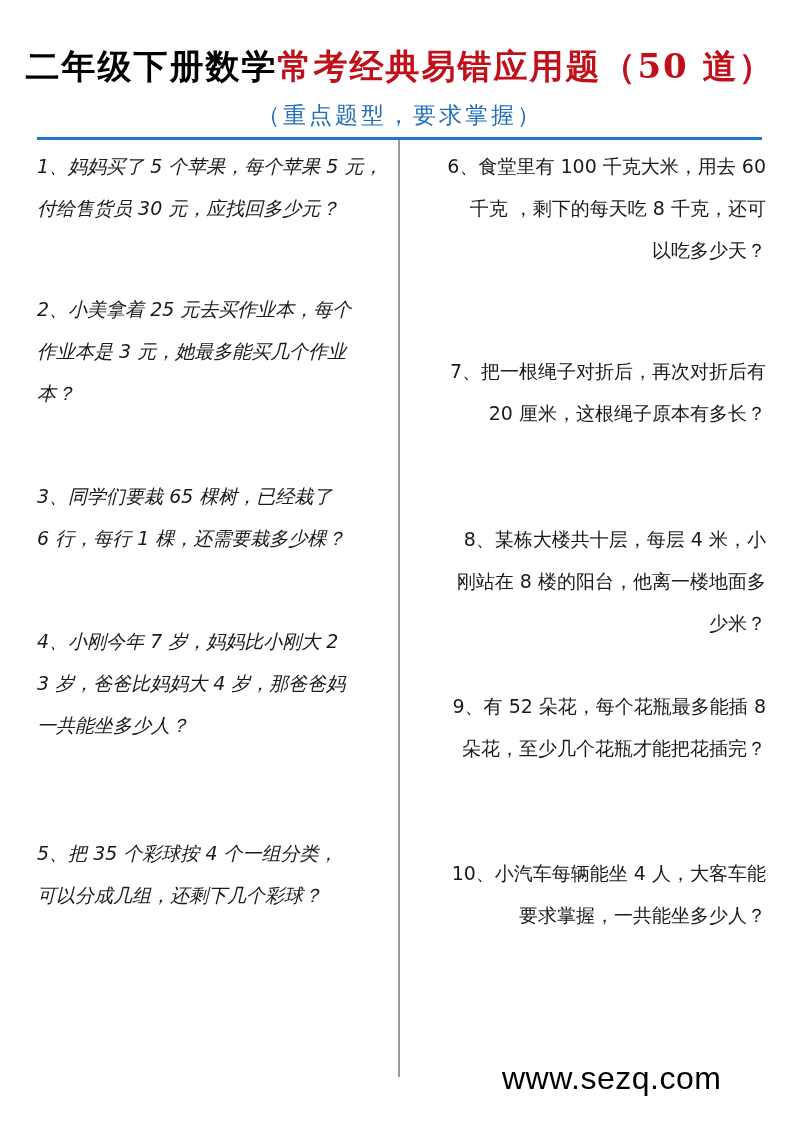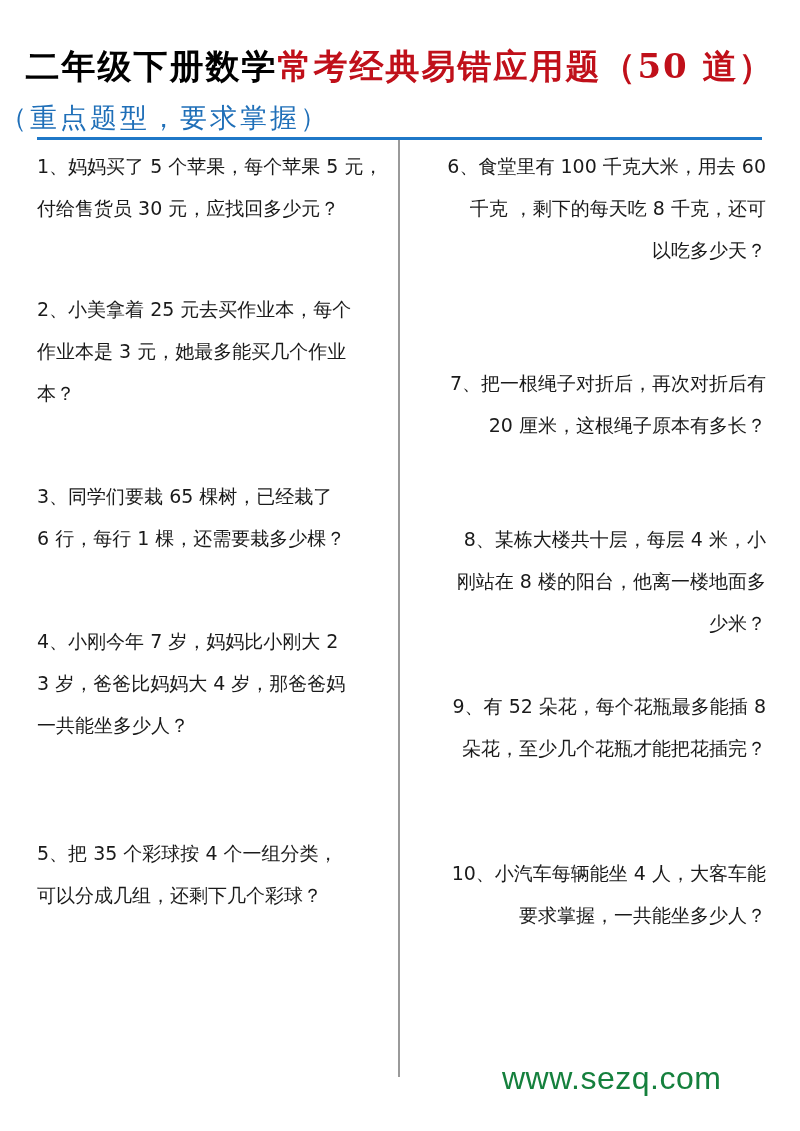--- a/index.html
+++ b/index.html
@@ -3,30 +3,30 @@
 <meta charset="utf-8">
 <style>
   html, body { margin: 0; padding: 0; background: #ffffff; }
   body { width: 800px; height: 1131px; position: relative; overflow: hidden;
          font-family: "DejaVu Sans", "Liberation Sans", sans-serif; color: #1a1a1a; }
   .title { position: absolute; left: 0; width: 800px; top: 44px; text-align: center;
            font-size: 34px; font-weight: bold; letter-spacing: 2px; white-space: nowrap;
            font-family: "DejaVu Serif", "Liberation Serif", serif; }
   .title .black { color: #000000; }
   .title .red { color: #c0101a; }
-  .subtitle { position: absolute; left: 0; width: 800px; top: 100px; text-align: left;
-              font-size: 27px; color: #1f6fb8; letter-spacing: 3px;
+  .subtitle { position: absolute; left: 0; width: 800px; top: 100px; text-align: center;
+              font-size: 23px; color: #1f6fb8; letter-spacing: 3px;
               font-family: "DejaVu Serif", "Liberation Serif", serif; }
   .rule { position: absolute; left: 37px; width: 725px; top: 137px; height: 3px; background: #1f78c8; }
   .divider { position: absolute; left: 398px; top: 140px; width: 2px; height: 937px; background: #9a9a9a; }
   .q { position: absolute; font-size: 19px; line-height: 42px; color: #1a1a1a; }
-  .q-left { left: 37px; width: 355px; }
+  .q-left { left: 37px; width: 355px; font-style: italic; }
   .q-right { left: 414px; width: 352px; text-align: right; }
   .q .line { display: block; white-space: nowrap; }
-  .watermark { position: absolute; left: 502px; top: 1060px; font-size: 32px; color: #15803d;
+  .watermark { position: absolute; left: 502px; top: 1060px; font-size: 32px; color: #000000;
                font-family: "Liberation Sans", "DejaVu Sans", sans-serif; letter-spacing: 0.5px; }
 </style>
 </head>
 <body>
 
 <div>
 
   <div class="title">
     <span class="black">二年级下册数学</span><span class="red">常考经典易错应用题（50 道）</span>
   </div>
@@ -62,21 +62,21 @@
     <span class="line">5、把  35  个彩球按  4  个一组分类，</span>
     <span class="line">可以分成几组，还剩下几个彩球？</span>
   </div>
 
   <div class="q q-right" style="top:145px">
     <span class="line">6、食堂里有  100  千克大米，用去  60</span>
     <span class="line">千克  ，剩下的每天吃  8  千克，还可</span>
     <span class="line">以吃多少天？</span>
   </div>
 
-  <div class="q q-right" style="top:362px">
+  <div class="q q-right" style="top:350px">
     <span class="line">7、把一根绳子对折后，再次对折后有</span>
     <span class="line">20  厘米，这根绳子原本有多长？</span>
   </div>
 
   <div class="q q-right" style="top:518px">
     <span class="line">8、某栋大楼共十层，每层  4  米，小</span>
     <span class="line">刚站在  8  楼的阳台，他离一楼地面多</span>
     <span class="line">少米？</span>
   </div>
 

